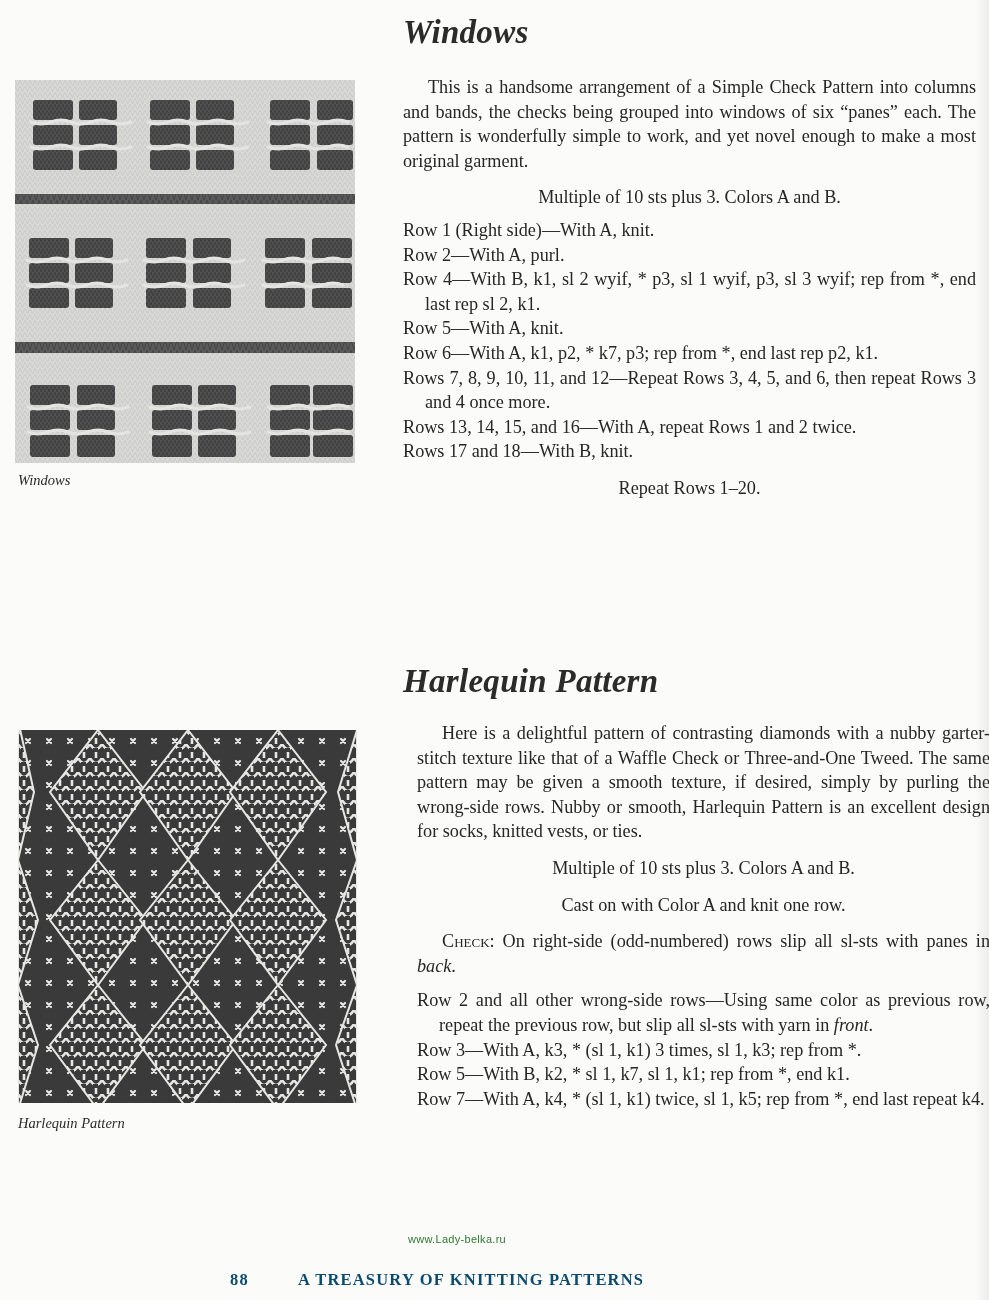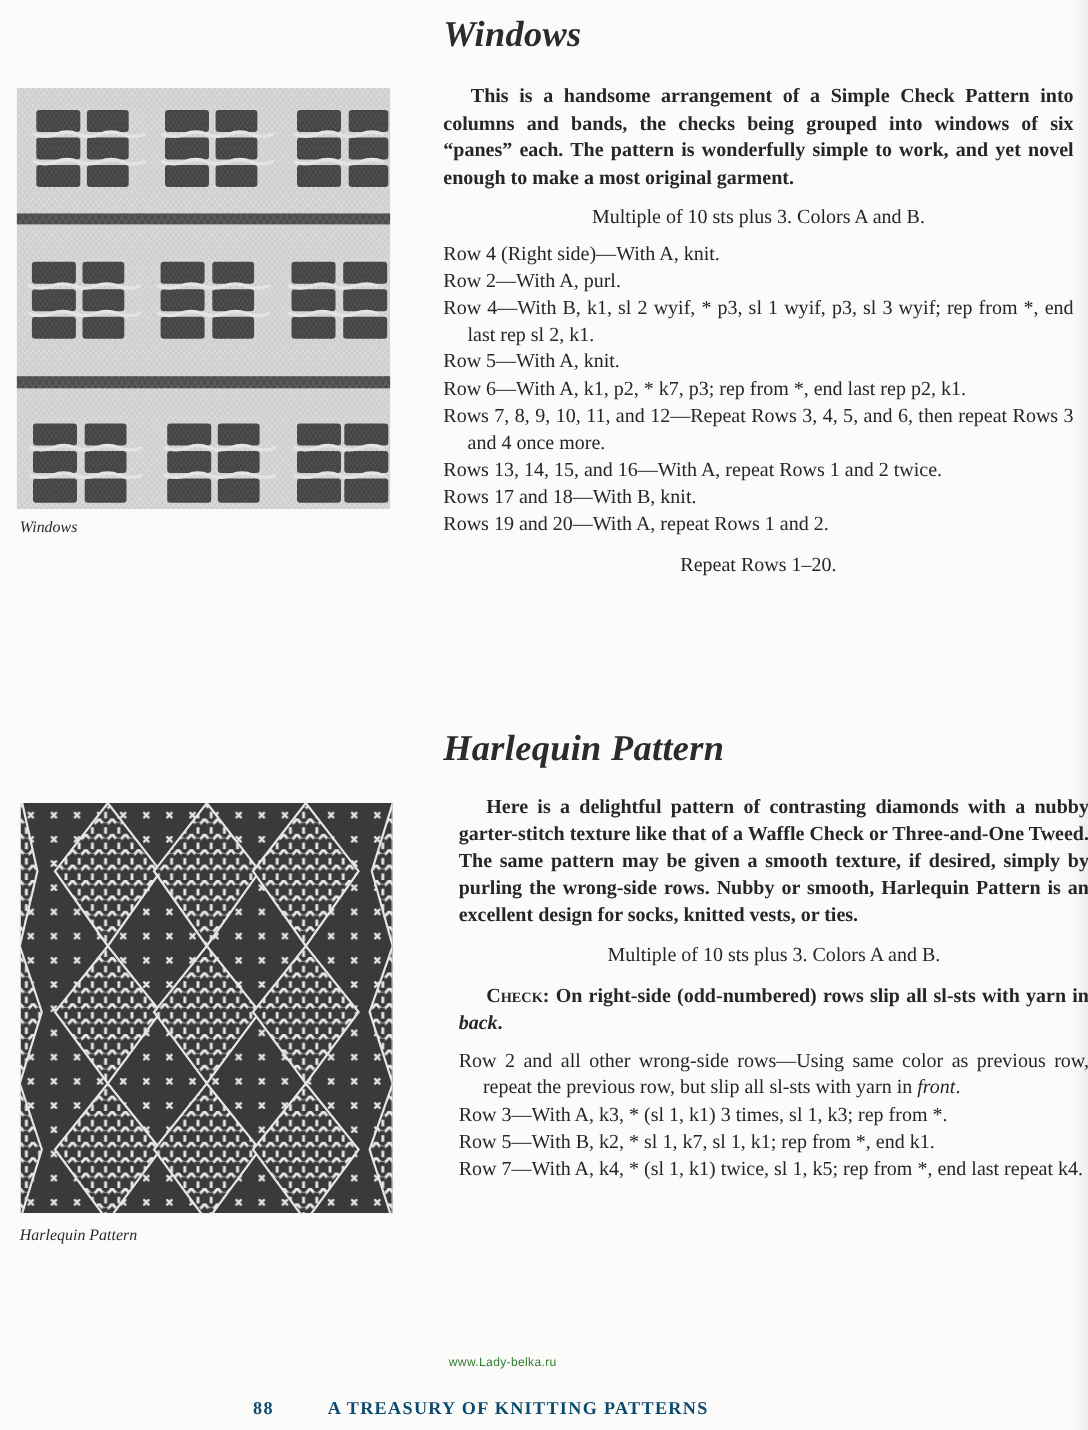--- a/index.html
+++ b/index.html
@@ -14,21 +14,21 @@
     background: linear-gradient(to right, #fbfbfa, #ececeb);
   }
   .title {
     position: absolute; left: 403px; font-style: italic; font-weight: bold;
     font-size: 33px; color: #2b2b2b; margin: 0; letter-spacing: 0.3px;
   }
   .section-text {
     position: absolute; left: 403px; width: 573px;
     font-size: 18.2px; line-height: 24.6px; color: #262626;
   }
-  .para { margin: 0; text-align: justify; text-indent: 25px; font-weight: bold; }
+  .para { margin: 0; text-align: justify; text-indent: 25px; }
   .center { text-align: center; margin: 0; text-indent: 0; }
   .row-line { margin: 0; padding-left: 22px; text-indent: -22px; text-align: justify; }
   .smallcaps { font-variant: small-caps; }
   .it { font-style: italic; }
   .swatch {
     position: absolute; overflow: hidden;
   }
   .caption {
     position: absolute; font-style: italic; font-size: 14.5px; color: #2a2a2a; margin: 0;
   }
@@ -159,29 +159,28 @@
         <path d="M253 352 q10 4 20 0 t20 0 t20 0 t20 0"></path>
     </g>
   </svg>
 </div>
 <p class="caption" style="left:18px; top:472px;">Windows</p>
 
 <div class="section-text" style="top:75px;">
   <p class="para">This is a handsome arrangement of a Simple Check Pattern into columns and bands, the checks being grouped into windows of six “panes” each. The pattern is wonderfully simple to work, and yet novel enough to make a most original garment.</p>
   <p class="center" style="margin-top:12px; margin-bottom:8px;">Multiple of 10 sts plus 3. Colors A and B.</p>
   <div>
-    <p class="row-line">Row 4 (Right side)—With A, knit.</p>
+    <p class="row-line">Row 1 (Right side)—With A, knit.</p>
     <p class="row-line">Row 2—With A, purl.</p>
     <p class="row-line">Row 4—With B, k1, sl 2 wyif, * p3, sl 1 wyif, p3, sl 3 wyif; rep from *, end last rep sl 2, k1.</p>
     <p class="row-line">Row 5—With A, knit.</p>
     <p class="row-line">Row 6—With A, k1, p2, * k7, p3; rep from *, end last rep p2, k1.</p>
     <p class="row-line">Rows 7, 8, 9, 10, 11, and 12—Repeat Rows 3, 4, 5, and 6, then repeat Rows 3 and 4 once more.</p>
     <p class="row-line">Rows 13, 14, 15, and 16—With A, repeat Rows 1 and 2 twice.</p>
     <p class="row-line">Rows 17 and 18—With B, knit.</p>
-    <p class="row-line">Rows 19 and 20—With A, repeat Rows 1 and 2.</p>
   </div>
   <p class="center" style="margin-top:12px;">Repeat Rows 1–20.</p>
 </div>
 
 <h1 class="title" style="top:663px;">Harlequin Pattern</h1>
 
 <div class="swatch" style="left:18px; top:730px; width:339px; height:373px;">
   <svg width="339" height="373" viewBox="0 0 339 373" xmlns="http://www.w3.org/2000/svg">
     <defs>
       <pattern id="dotsLight" width="21" height="22" patternUnits="userSpaceOnUse">
@@ -215,21 +214,22 @@
       <polygon points="0,255 20,315 0,380"></polygon>
       <polygon points="339,255 339,380 318,315"></polygon>
     </g>
   </svg>
 </div>
 <p class="caption" style="left:18px; top:1115px;">Harlequin Pattern</p>
 
 <div class="section-text" style="top:721px; left:417px;">
   <p class="para">Here is a delightful pattern of contrasting diamonds with a nubby garter-stitch texture like that of a Waffle Check or Three-and-One Tweed. The same pattern may be given a smooth texture, if desired, simply by purling the wrong-side rows. Nubby or smooth, Harlequin Pattern is an excellent design for socks, knitted vests, or ties.</p>
   <p class="center" style="margin-top:12px;">Multiple of 10 sts plus 3. Colors A and B.</p>
-  <p class="para" style="margin-top:12px;"><span class="smallcaps">Check</span><span>: On right-side (odd-numbered) rows slip all sl-sts with yarn in </span><span class="it">back</span><span>.</span></p>
+  <p class="center" style="margin-top:12px;">Cast on with Color A and knit one row.</p>
+  <p class="para" style="margin-top:12px;"><span class="smallcaps">Check</span><span>: On right-side (odd-numbered) rows slip all sl-sts with panes in </span><span class="it">back</span><span>.</span></p>
   <div style="margin-top:10px;">
     <p class="row-line"><span>Row 2 and all other wrong-side rows—Using same color as previous row, repeat the previous row, but slip all sl-sts with yarn in </span><span class="it">front</span><span>.</span></p>
     <p class="row-line">Row 3—With A, k3, * (sl 1, k1) 3 times, sl 1, k3; rep from *.</p>
     <p class="row-line">Row 5—With B, k2, * sl 1, k7, sl 1, k1; rep from *, end k1.</p>
     <p class="row-line">Row 7—With A, k4, * (sl 1, k1) twice, sl 1, k5; rep from *, end last repeat k4.</p>
   </div>
 </div>
 
 <div class="watermark">www.Lady-belka.ru</div>
 <div class="footer">

